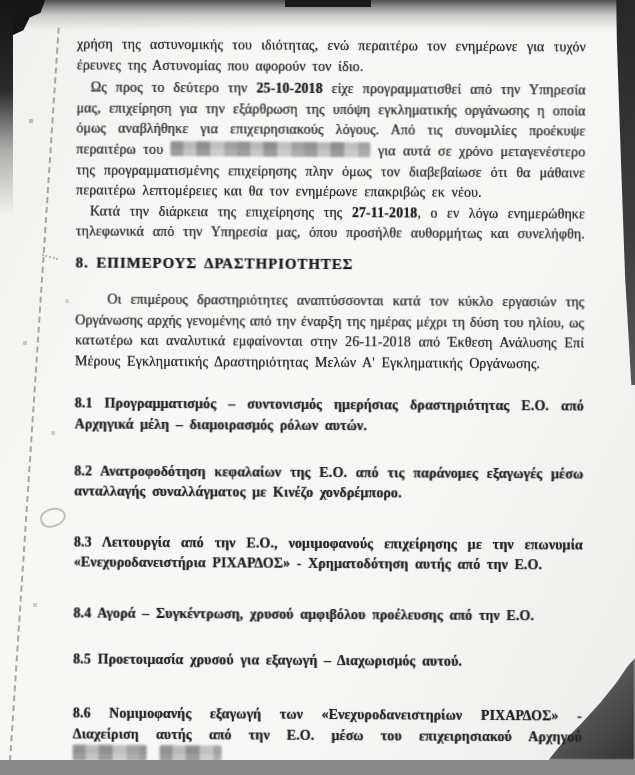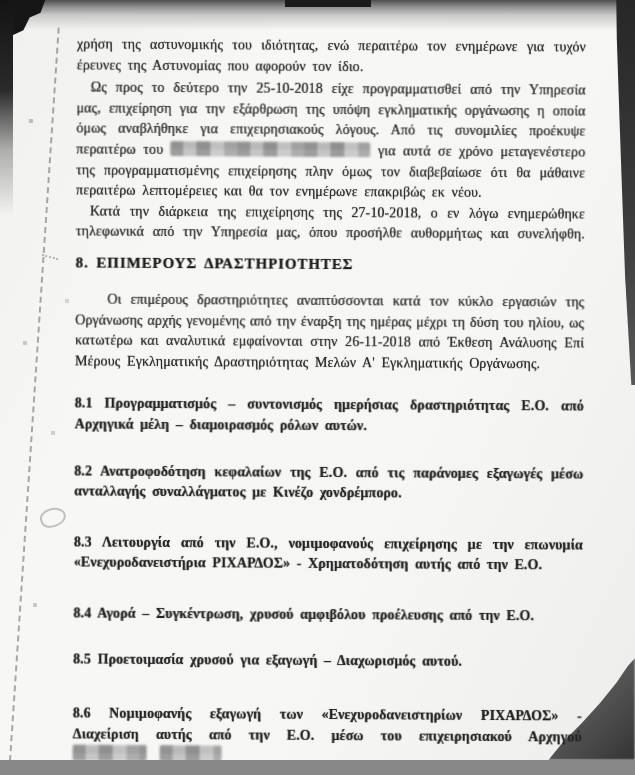--- a/index.html
+++ b/index.html
@@ -15,21 +15,21 @@
     color:#2c2c2c;font-size:14px;line-height:20.6px;
     letter-spacing:.1px;
     text-shadow:0 0 .7px rgba(55,55,55,.85);
     transform:rotate(.35deg);transform-origin:50% 0;
     filter:blur(.25px) contrast(1.02);
   }
   .para{margin:0;}
   .line{text-align:justify;text-align-last:justify;}
   .line.last{text-align-last:left;word-spacing:3px;}
   .line.full{text-align-last:justify;}
-  .b{font-weight:normal;color:#1d1d1d;}
+  .b{font-weight:bold;color:#1d1d1d;}
   .para.item{font-weight:bold;color:#232323;}
   .para.heading{font-weight:bold;font-size:15px;line-height:22px;letter-spacing:.9px;word-spacing:3px;color:#1c1c1c;}
   
   [data-pname="p2-operation-25-10"]{margin-top:2px;}
   [data-pname="section-8-heading"]{margin-top:9px;}
   [data-pname="p4-intro"]{margin-top:16px;}
   [data-pname="item-8-1"]{margin-top:22px;}
   [data-pname="item-8-2"]{margin-top:26px;}
   [data-pname="item-8-3"]{margin-top:30px;}
   [data-pname="item-8-4"]{margin-top:30px;}
@@ -98,21 +98,21 @@
       </div>
       <div class="para body" data-pname="p2-operation-25-10">
         <div class="line" style="text-indent: 14px;"><span>Ως προς το δεύτερο την </span><span class="b">25-10-2018</span><span> είχε προγραμματισθεί από την Υπηρεσία</span></div>
         <div class="line"><span>μας, επιχείρηση για την εξάρθρωση της υπόψη εγκληματικής οργάνωσης η οποία</span></div>
         <div class="line"><span>όμως αναβλήθηκε για επιχειρησιακούς λόγους. Από τις συνομιλίες προέκυψε</span></div>
         <div class="line"><span>περαιτέρω του </span><span class="redaction" style="width: 200px; height: 15px;"></span><span> για αυτά σε χρόνο μεταγενέστερο</span></div>
         <div class="line"><span>της προγραμματισμένης επιχείρησης πλην όμως τον διαβεβαίωσε ότι θα μάθαινε</span></div>
         <div class="line last"><span>περαιτέρω λεπτομέρειες και θα τον ενημέρωνε επακριβώς εκ νέου.</span></div>
       </div>
       <div class="para body" data-pname="p3-operation-27-11">
-        <div class="line" style="text-indent: 14px;"><span>Κατά την διάρκεια της επιχείρησης της </span><span class="b">27-10-2018</span><span>, ο εν λόγω ενημερώθηκε</span></div>
+        <div class="line" style="text-indent: 14px;"><span>Κατά την διάρκεια της επιχείρησης της </span><span class="b">27-11-2018</span><span>, ο εν λόγω ενημερώθηκε</span></div>
         <div class="line full"><span>τηλεφωνικά από την Υπηρεσία μας, όπου προσήλθε αυθορμήτως και συνελήφθη.</span></div>
       </div>
       <div class="para heading" data-pname="section-8-heading">
         <div class="line last"><span>8. ΕΠΙΜΕΡΟΥΣ ΔΡΑΣΤΗΡΙΟΤΗΤΕΣ</span></div>
       </div>
       <div class="para body" data-pname="p4-intro">
         <div class="line" style="text-indent: 32px;"><span>Οι επιμέρους δραστηριότητες αναπτύσσονται κατά τον κύκλο εργασιών της</span></div>
         <div class="line"><span>Οργάνωσης αρχής γενομένης από την έναρξη της ημέρας μέχρι τη δύση του ηλίου, ως</span></div>
         <div class="line"><span>κατωτέρω και αναλυτικά εμφαίνονται στην 26-11-2018 από  Έκθεση Ανάλυσης Επί</span></div>
         <div class="line last"><span>Μέρους Εγκληματικής Δραστηριότητας Μελών Α' Εγκληματικής Οργάνωσης.</span></div>

